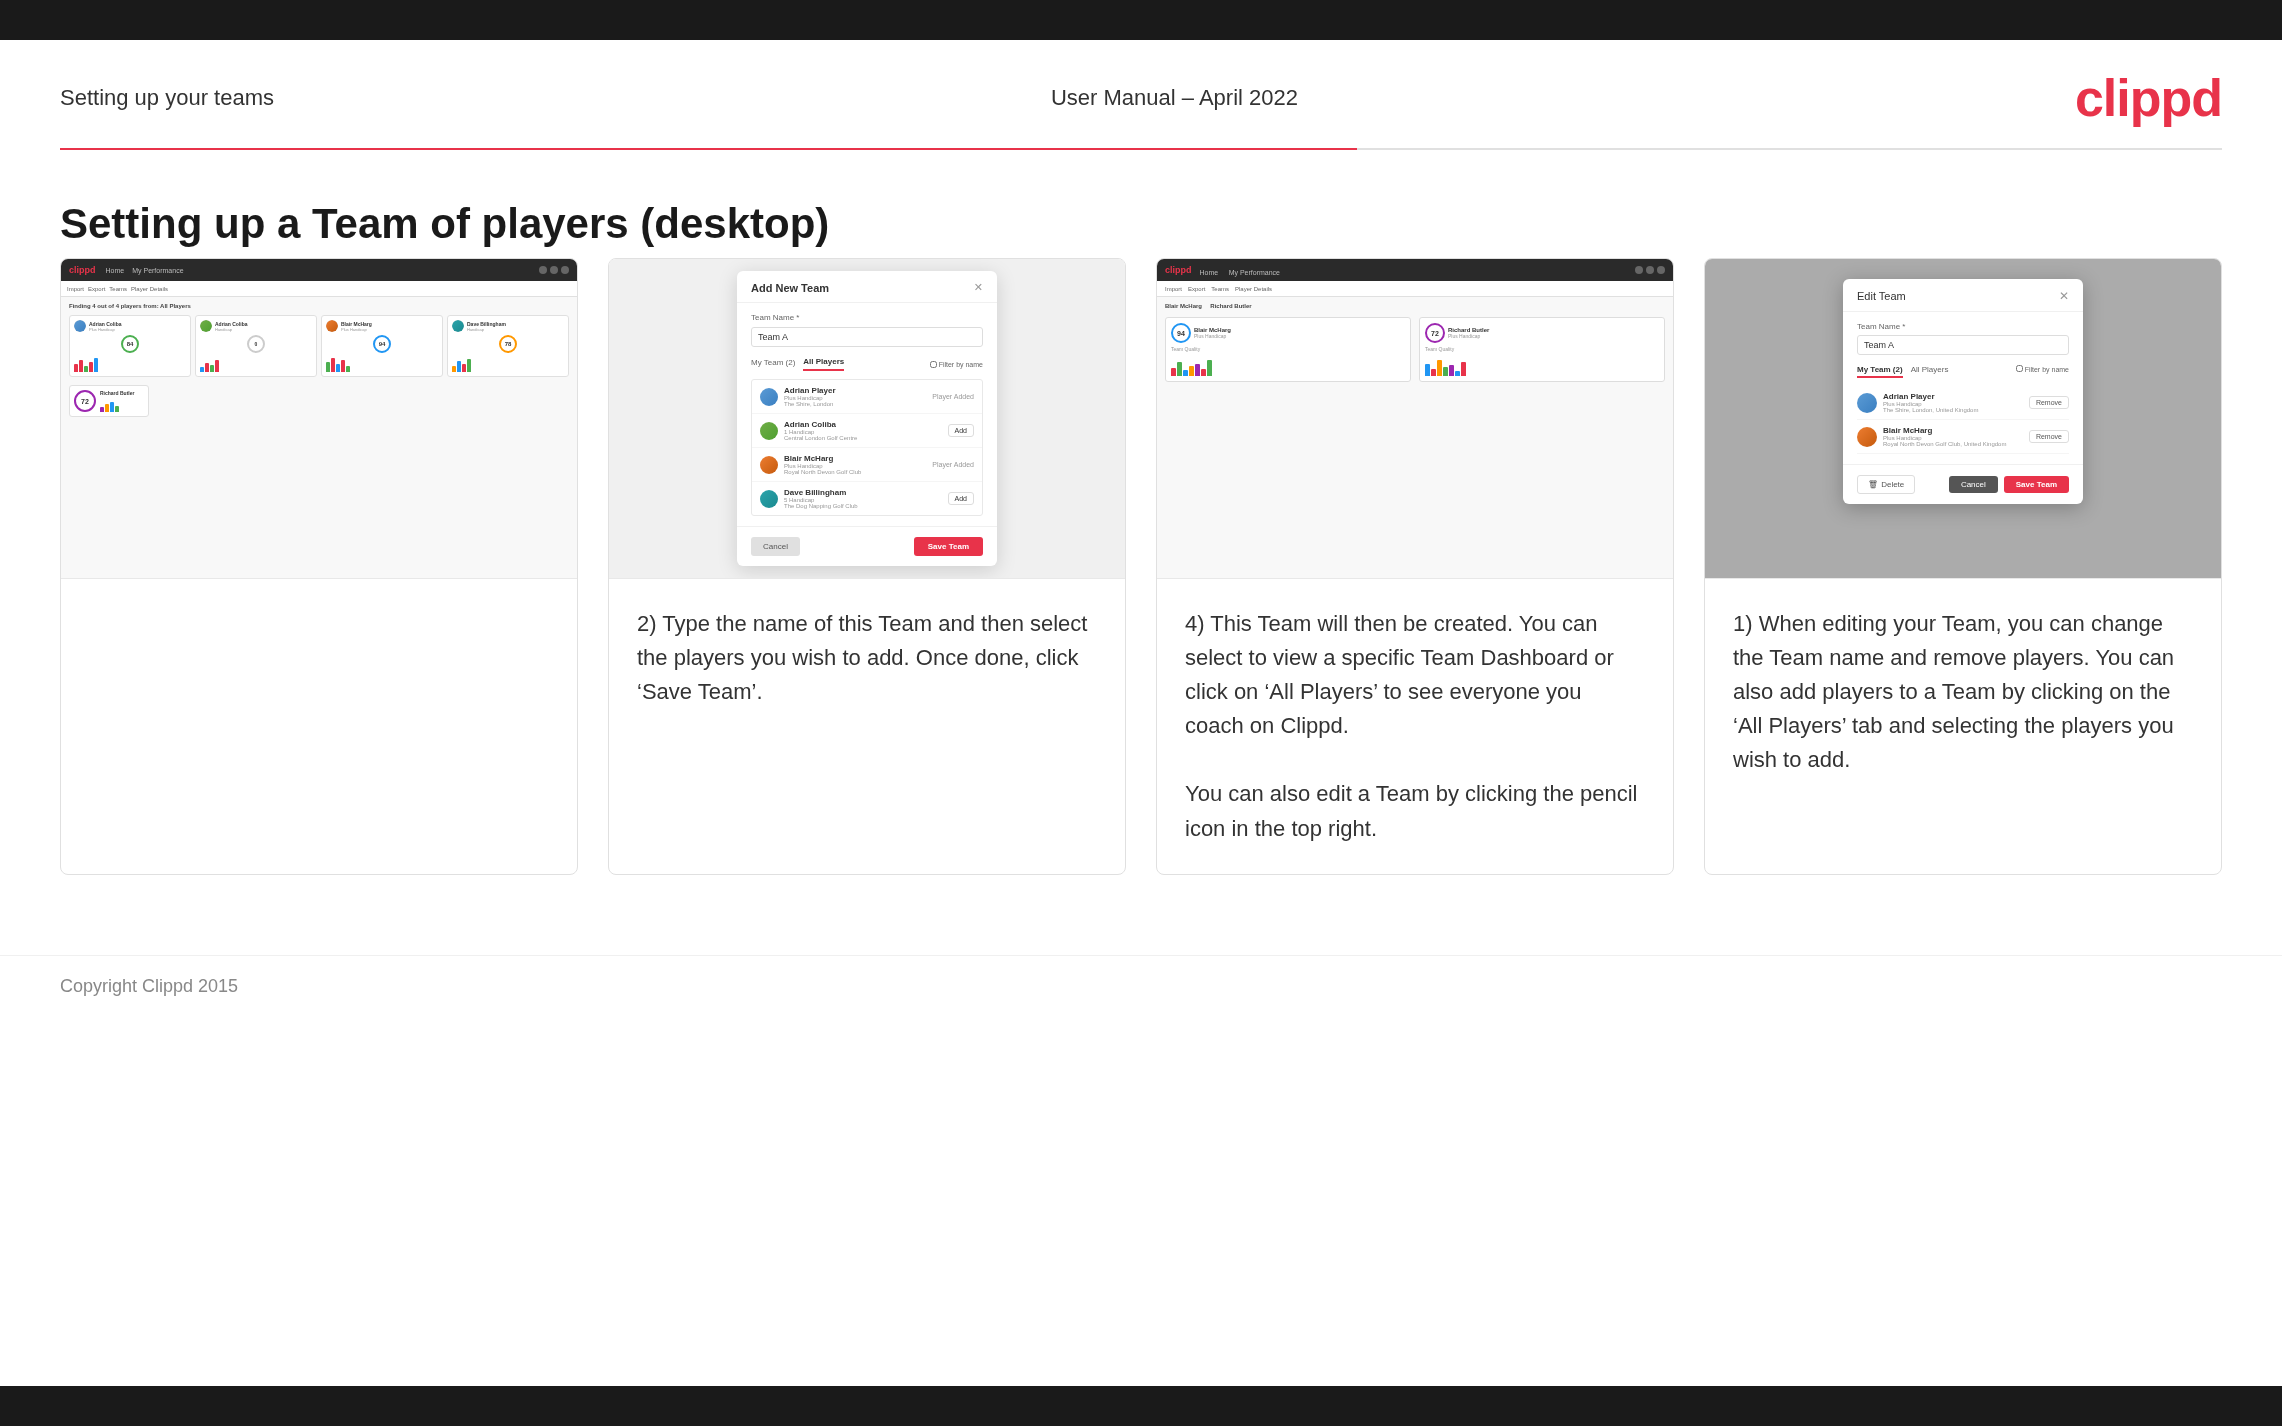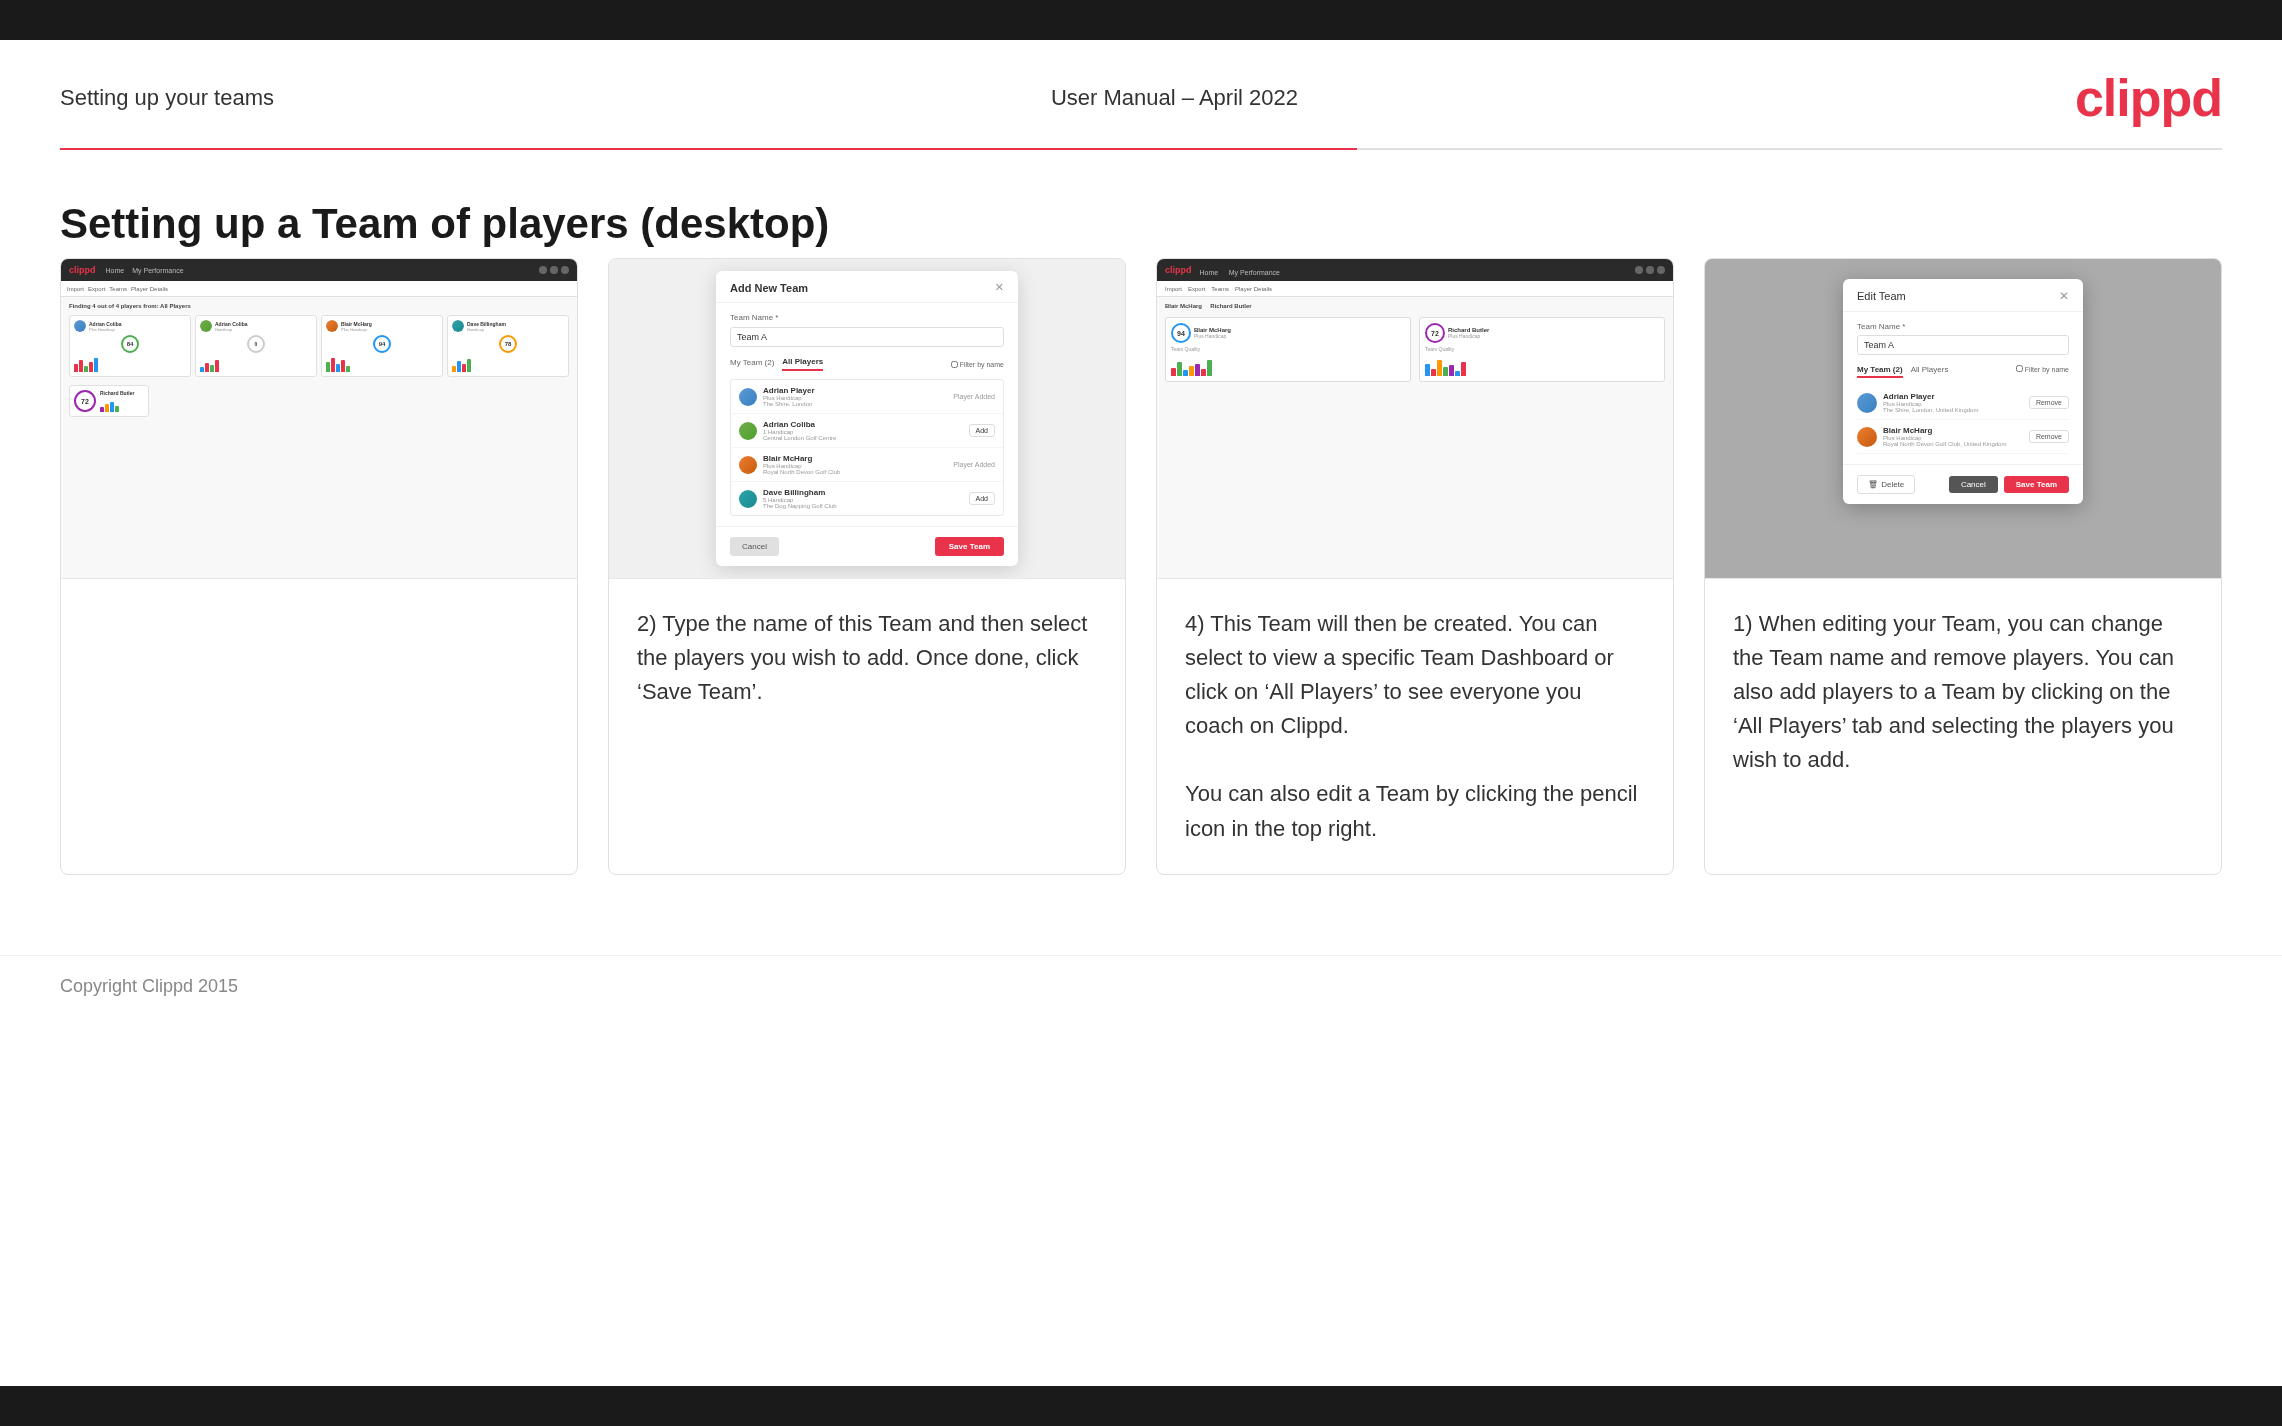--- a/index.html
+++ b/index.html
@@ -284,21 +284,21 @@
       height: 100%;
       display: flex;
       align-items: center;
       justify-content: center;
       position: relative;
     }
     .ss2-modal {
       background: #fff;
       border-radius: 6px;
       box-shadow: 0 4px 20px rgba(0,0,0,0.15);
-      width: 302px;
+      width: 260px;
       padding: 0;
       overflow: hidden;
     }
     .ss2-modal-header {
       display: flex;
       justify-content: space-between;
       align-items: center;
       padding: 10px 14px 8px;
       border-bottom: 1px solid #f0f0f0;
     }

